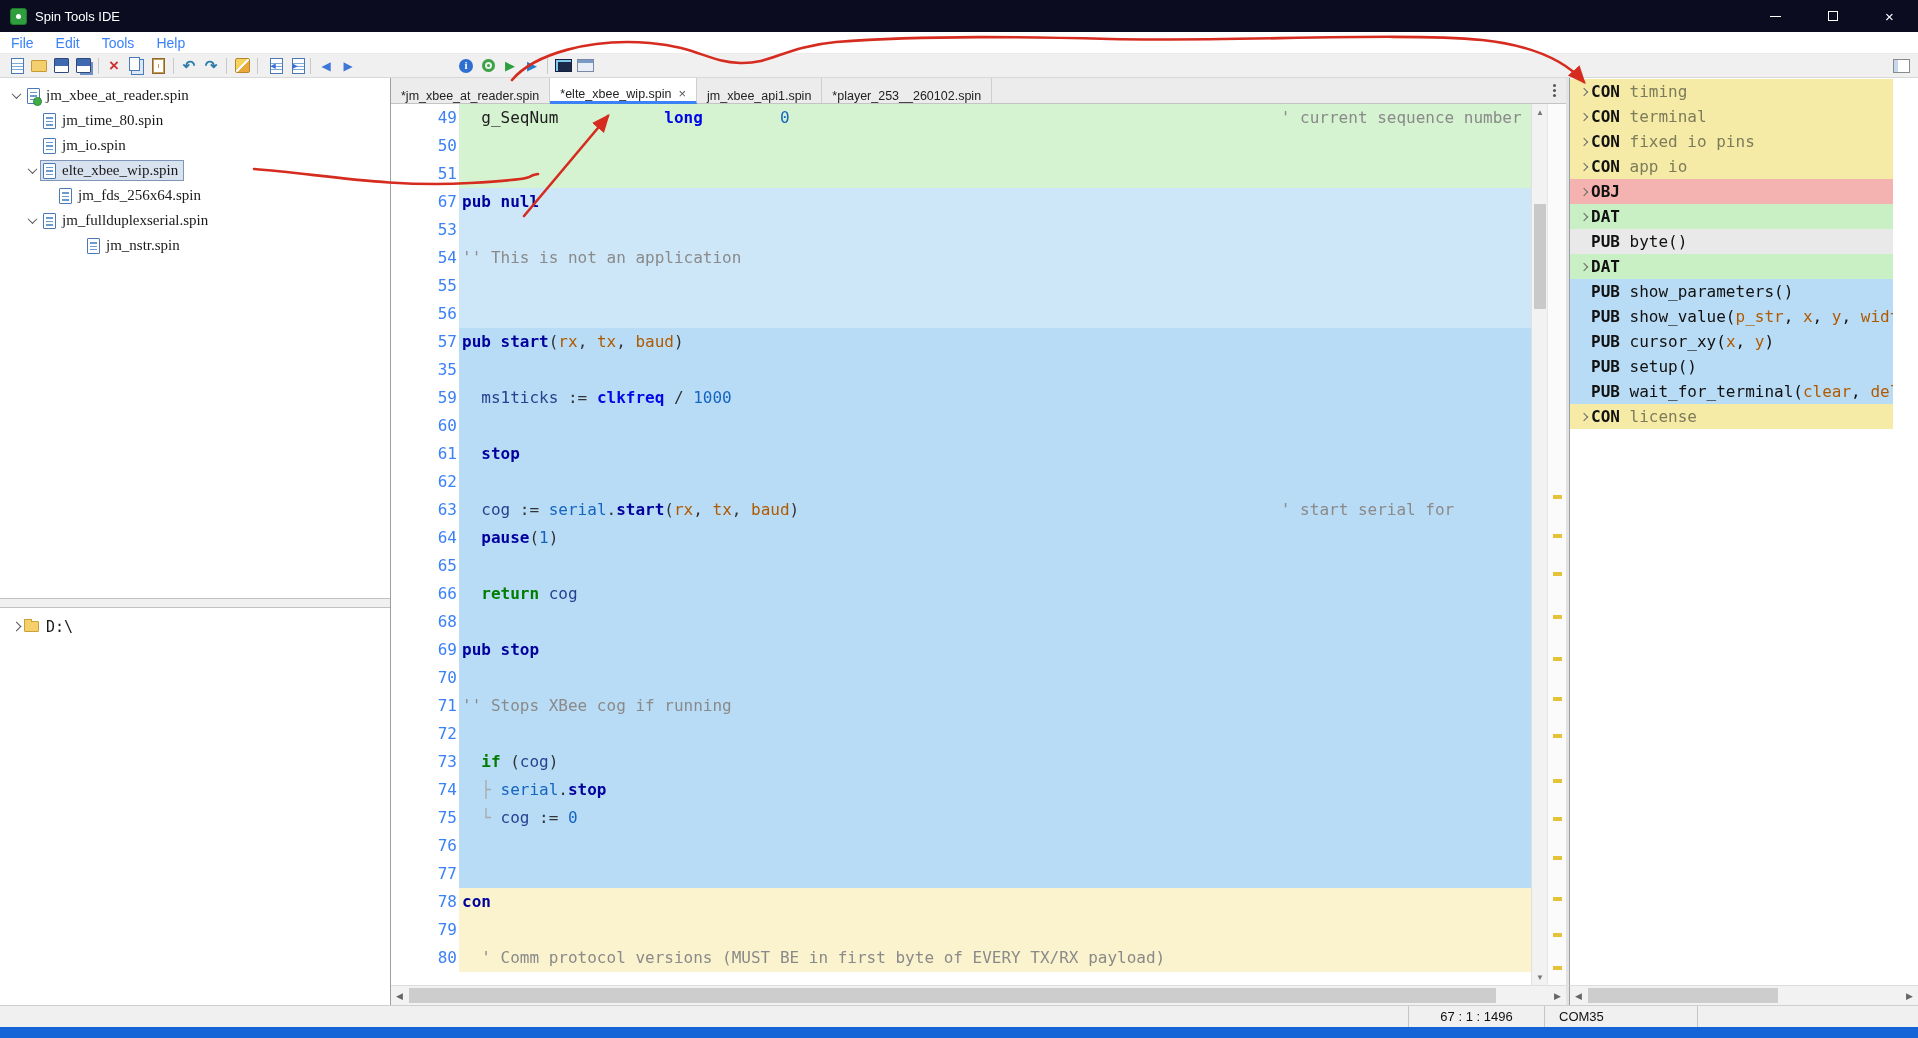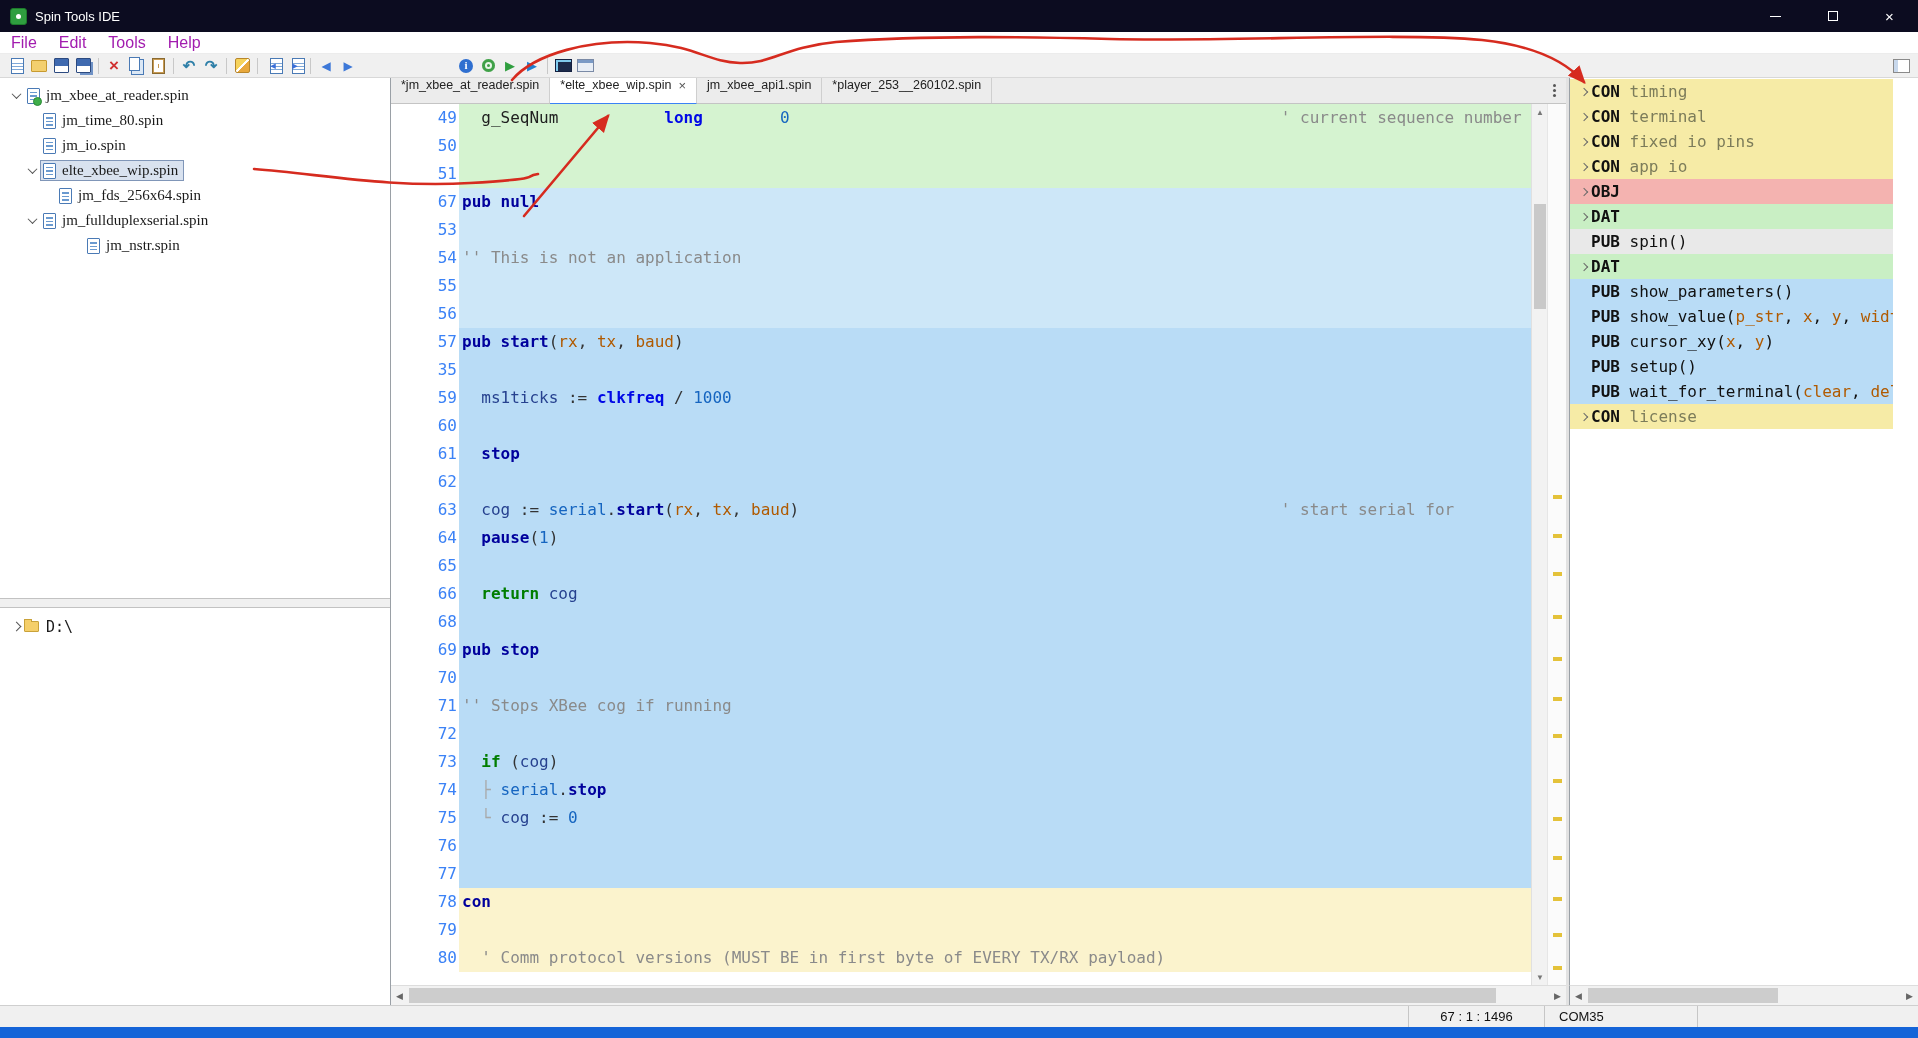--- a/index.html
+++ b/index.html
@@ -17,21 +17,21 @@
     border-radius:50%; background:#fff; }
   .wtitle { font-size:13px; margin-left:8px; }
   .tspace { flex:1; }
   .wbtn { width:57px; height:32px; display:flex; align-items:center; justify-content:center;
     color:#fff; font-size:15px; }
   .wbtn .bar { width:11px; height:1px; background:#fff; }
   .wbtn .box { width:10px; height:10px; border:1px solid #fff; }
   
   .menubar { position:absolute; left:0; top:32px; width:1918px; height:22px; background:#fff;
     display:flex; align-items:center; border-bottom:1px solid #ececec; }
-  .menu-item { font-size:16px; color:#a21caf; padding:0 11px; line-height:22px; }
+  .menu-item { font-size:14px; color:#3b82f6; padding:0 11px; line-height:22px; }
   
   .toolbar { position:absolute; left:0; top:54px; width:1918px; height:24px; background:#f0f0f0;
     border-bottom:1px solid #d8d8d8; display:flex; align-items:center; padding:0 6px; }
   .tsep { width:1px; height:16px; background:#c8c8c8; margin:0 4px; flex:0 0 auto; }
   .tbi { width:20px; height:20px; margin:0 1px; display:flex; align-items:center; justify-content:center;
     flex:0 0 auto; font-size:13px; line-height:1; }
   .ic-doc::before, .ic-prev::before, .ic-next::before { content:""; width:11px; height:14px;
     background:linear-gradient(#fff 0 4px,#7fa8d8 4px 5px,#fff 5px 7px,#7fa8d8 7px 8px,#fff 8px 10px,#7fa8d8 10px 11px,#fff 11px);
     border:1px solid #4a7ab5; }
   .ic-open::before { content:""; width:14px; height:10px; background:#f3cf6e; border:1px solid #c79a30; border-radius:1px; }
@@ -86,23 +86,23 @@
     background:repeating-linear-gradient(#6a9ad0 0 1.5px, transparent 1.5px 3.5px); }
   .ficon.root::after { content:""; position:absolute; right:-3px; bottom:-3px; width:7px; height:7px;
     border-radius:50%; background:#3fae4a; border:1px solid #2c8a36; }
   .folder { width:15px; height:11px; background:#f5cf6a; border:1px solid #c9a23a; border-radius:1px;
     position:relative; margin-right:7px; flex:0 0 auto; }
   .folder::before { content:""; position:absolute; top:-3px; left:-1px; width:6px; height:2px;
     background:#f5cf6a; border:1px solid #c9a23a; border-bottom:none; }
   
   .tabbar { position:absolute; left:391px; top:78px; width:1175px; height:26px; background:#ececec;
     border-bottom:1px solid #c4c4c4; display:flex; align-items:stretch; }
-  .tab { padding:0 10px; font-size:12.5px; color:#222; display:flex; align-items:flex-start; gap:7px;
+  .tab { padding:0 10px; font-size:12.5px; color:#222; display:flex; align-items:flex-end; gap:7px;
     border-right:1px solid #cfcfcf; background:#ececec; white-space:nowrap; }
-  .tab.active { background:#fff; border-bottom:1px solid #3b82f6; margin-bottom:-1px; }
+  .tab.active { background:#fff; border-bottom:3px solid #3b82f6; margin-bottom:-1px; }
   .tab-close { color:#555; font-size:13px; }
   .kebab { margin-left:auto; width:16px; position:relative; margin-right:4px; }
   .kebab::before { content:""; position:absolute; left:7px; top:6px; width:3px; height:3px;
     border-radius:50%; background:#555; box-shadow:0 5px 0 #555, 0 10px 0 #555; }
   
   .editor { position:absolute; left:391px; top:104px; width:1140px; height:881px; overflow:hidden;
     background:#fff; }
   .ln { height:28px; display:flex; }
   .gut { width:68px; padding-right:2px; text-align:right; flex:0 0 auto;
     font-family:"DejaVu Sans Mono", monospace; font-size:16px; line-height:28px; color:#3b82f6; background:#fff; }
@@ -412,21 +412,21 @@
 <div class="vsplit"></div>
 
 <div class="outline" id="outline">
   <div class="olane"></div>
 <div class="orow obg-y"><span class="ochev"><span class="chev closed"></span></span><span class="tk-ob">CON</span><span class="tk-oname"> timing</span></div>
     <div class="orow obg-y"><span class="ochev"><span class="chev closed"></span></span><span class="tk-ob">CON</span><span class="tk-oname"> terminal</span></div>
     <div class="orow obg-y"><span class="ochev"><span class="chev closed"></span></span><span class="tk-ob">CON</span><span class="tk-oname"> fixed io pins</span></div>
     <div class="orow obg-y"><span class="ochev"><span class="chev closed"></span></span><span class="tk-ob">CON</span><span class="tk-oname"> app io</span></div>
     <div class="orow obg-p"><span class="ochev"><span class="chev closed"></span></span><span class="tk-ob">OBJ</span></div>
     <div class="orow obg-g"><span class="ochev"><span class="chev closed"></span></span><span class="tk-ob">DAT</span></div>
-    <div class="orow obg-gr"><span class="ochev"></span><span class="tk-ob">PUB</span><span class="tk-otext"> spin()</span></div>
+    <div class="orow obg-gr"><span class="ochev"></span><span class="tk-ob">PUB</span><span class="tk-otext"> byte()</span></div>
     <div class="orow obg-g"><span class="ochev"><span class="chev closed"></span></span><span class="tk-ob">DAT</span></div>
     <div class="orow obg-b"><span class="ochev"></span><span class="tk-ob">PUB</span><span class="tk-otext"> show_parameters()</span></div>
     <div class="orow obg-b"><span class="ochev"></span><span class="tk-ob">PUB</span><span class="tk-otext"> show_value(</span><span class="tk-par">p_str</span><span class="tk-otext">, </span><span class="tk-par">x</span><span class="tk-otext">, </span><span class="tk-par">y</span><span class="tk-otext">, </span><span class="tk-par">width</span></div>
     <div class="orow obg-b"><span class="ochev"></span><span class="tk-ob">PUB</span><span class="tk-otext"> cursor_xy(</span><span class="tk-par">x</span><span class="tk-otext">, </span><span class="tk-par">y</span><span class="tk-otext">)</span></div>
     <div class="orow obg-b"><span class="ochev"></span><span class="tk-ob">PUB</span><span class="tk-otext"> setup()</span></div>
     <div class="orow obg-b"><span class="ochev"></span><span class="tk-ob">PUB</span><span class="tk-otext"> wait_for_terminal(</span><span class="tk-par">clear</span><span class="tk-otext">, </span><span class="tk-par">delay</span></div>
     <div class="orow obg-y"><span class="ochev"><span class="chev closed"></span></span><span class="tk-ob">CON</span><span class="tk-oname"> license</span></div>
   </div>
 
 <div class="esb">

